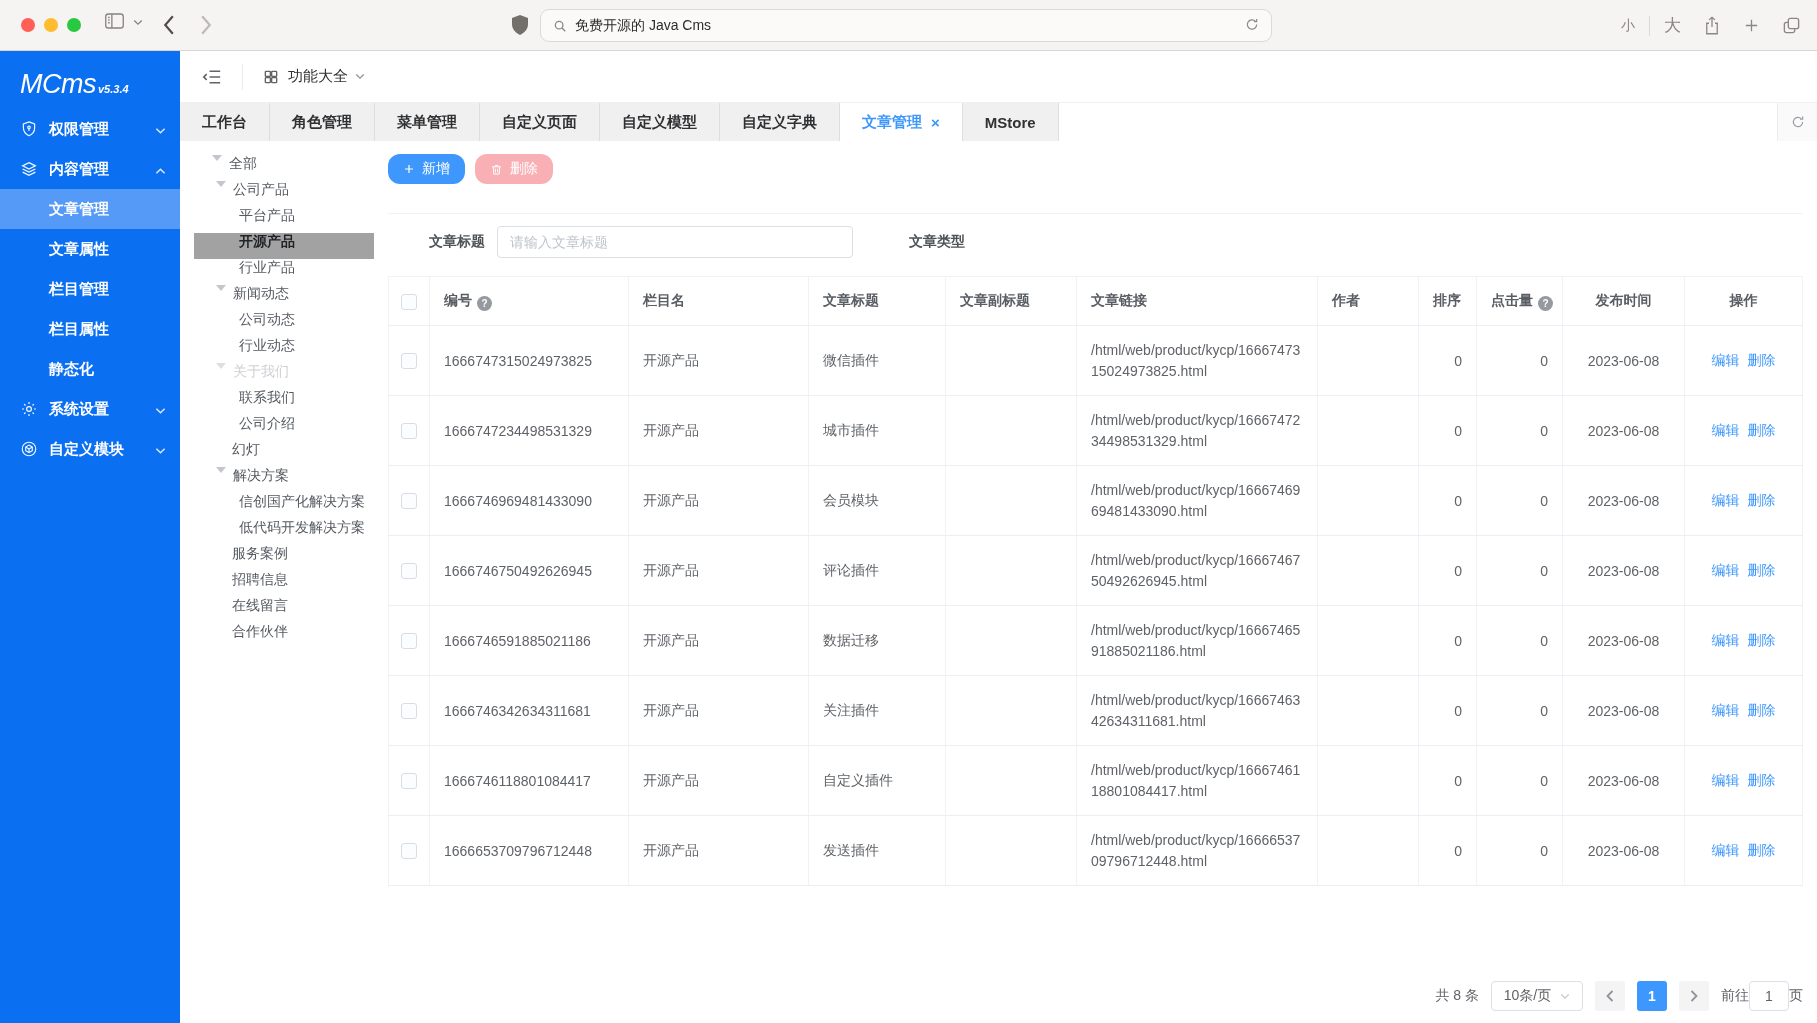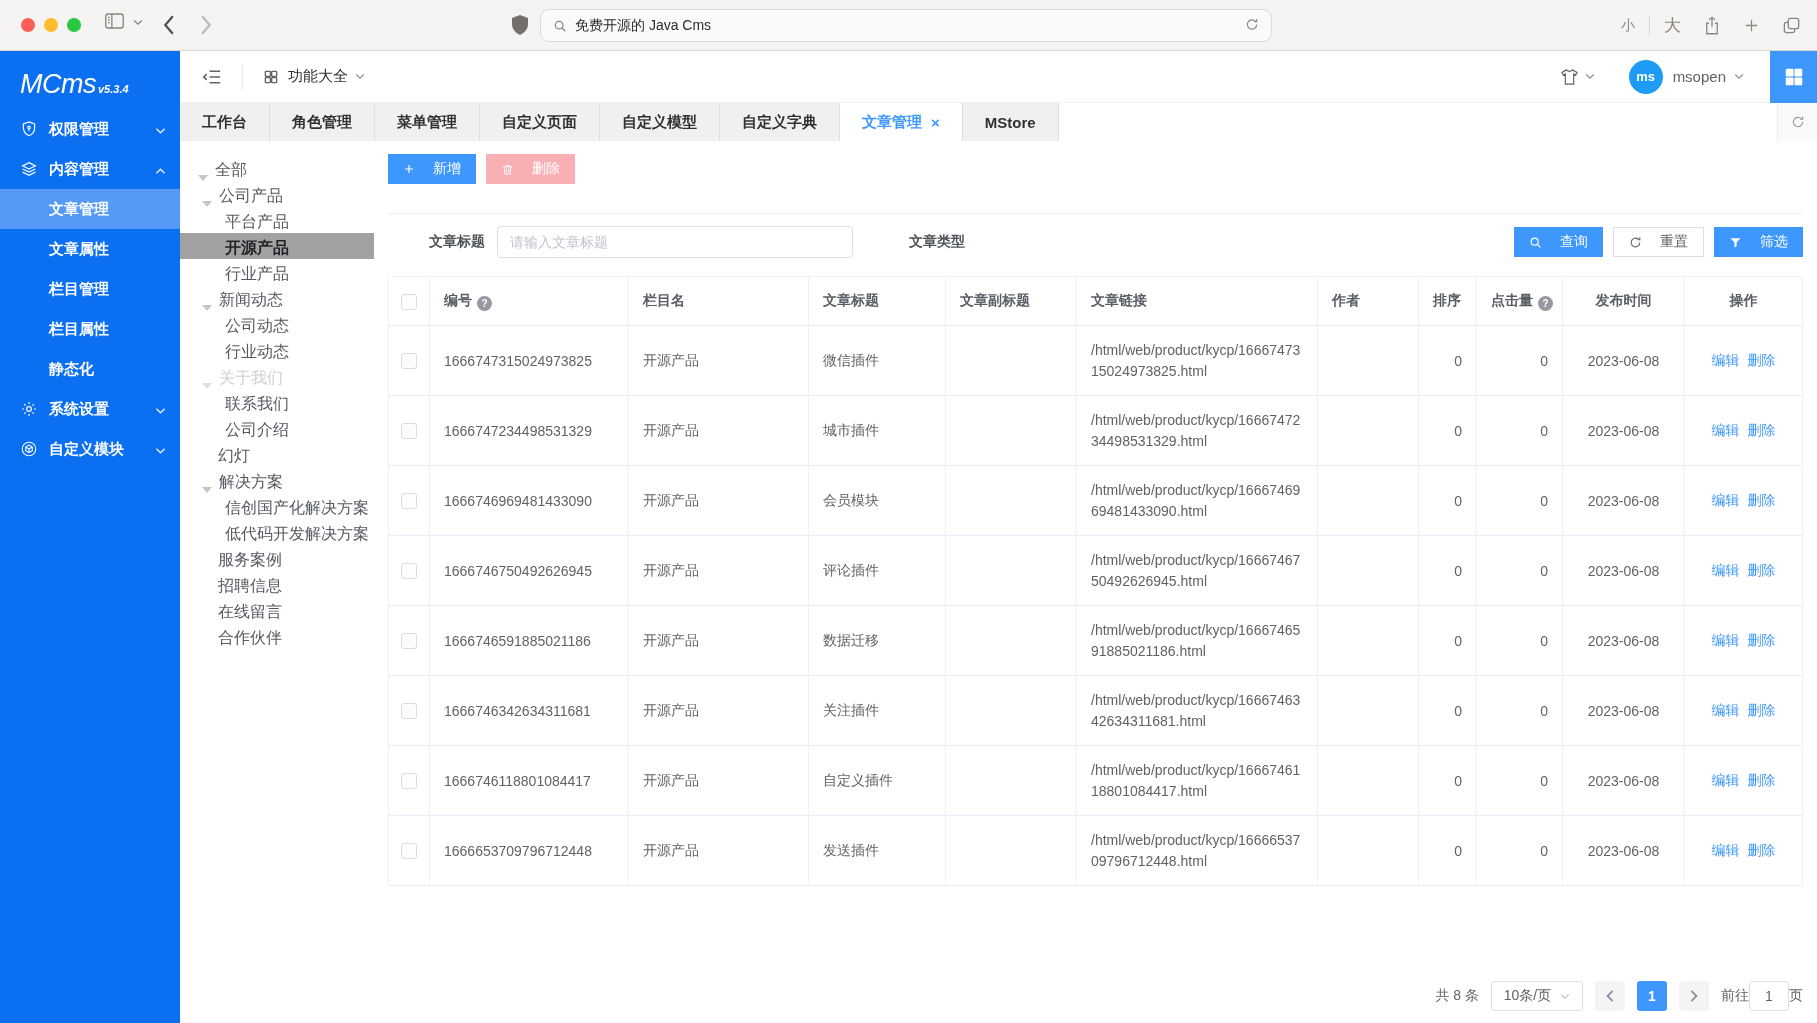--- a/index.html
+++ b/index.html
@@ -56,35 +56,35 @@
   .tabs { display:flex; }
   .tab { display:flex; align-items:center; padding:0 22px; background:#f0f0f0; border-right:1px solid #dedede; font-size:15px; font-weight:600; color:#303133; cursor:pointer; white-space:nowrap; }
   .tab.active { background:#fff; color:#3d97fd; }
   .tab-close { margin-left:9px; font-size:15px; color:#3d97fd; line-height:1; }
   .tab-fill { flex:1; }
   .tab-refresh { width:40px; border-left:1px solid #ececec; background:#fafafa; display:flex; align-items:center; justify-content:center; color:#9a9da2; cursor:pointer; }
 
   
   .workspace { flex:1; min-height:0; display:flex; }
   .tree { width:194px; flex-shrink:0; padding-top:14px; overflow:hidden; }
-  .tree-item { height:26px; display:flex; align-items:flex-end; font-size:16px; color:#555a61; cursor:pointer; }
+  .tree-item { height:26px; display:flex; align-items:flex-start; font-size:14px; color:#555a61; cursor:pointer;margin-left:14px; }
   .tree-item .caret { width:0; height:0; border-left:5px solid transparent; border-right:5px solid transparent; border-top:6px solid #c3c6cc; margin-right:7px; flex-shrink:0; }
   .tree-lv0 { padding-left:18px; }
   .tree-lv1 { padding-left:22px; }
   .tree-lv2 { padding-left:45px; }
   .tree-lvloose { padding-left:38px; }
   .tree-item.selected { background:#a2a2a2; color:#1f2226; font-weight:600; }
   .tree-item.muted { color:#cdd0d4; }
   .tree-item.muted .caret { border-top-color:#dddfe2; }
 
   .content { flex:1; min-width:0; display:flex; flex-direction:column; padding:0 14px; }
 
   
   .toolbar { margin-top:13px; display:flex; gap:10px; }
-  .btn { height:30px; border:none; border-radius:0; font-size:14px; display:inline-flex; align-items:center; gap:18px; padding:0 15px; cursor:pointer; font-family:inherit; }
+  .btn { height:30px; border:none; border-radius:12px; font-size:14px; display:inline-flex; align-items:center; gap:7px; padding:0 15px; cursor:pointer; font-family:inherit; }
   .btn svg { flex-shrink:0; }
   .btn-blue { background:#3d97fd; color:#fff; }
   .btn-pink { background:#f9b0b5; color:#fff; cursor:not-allowed; }
   .btn-plain { background:#fff; border:1px solid #dcdfe6; color:#606266; }
 
   
   .filters { margin-top:29px; border-top:1px solid #f0f2f5; padding-top:12px; display:flex; align-items:center; }
   .f-label { font-size:14px; color:#4e5358; font-weight:600; margin-left:41px; white-space:nowrap; }
   .inp { width:356px; height:32px; border:1px solid #dcdfe6; border-radius:4px; margin-left:12px; padding:0 12px; font-size:14px; color:#1d4ed8; font-family:inherit; outline:none; }
   .inp::placeholder { color:#bfc4cc; }
@@ -299,45 +299,20 @@
               <rect x="3.5" y="13" width="7.5" height="7.5" rx="1"></rect>
               <rect x="13" y="13" width="7.5" height="7.5" rx="1"></rect>
             </svg>
         </span>
         <span class="nav-lbl">功能大全</span>
         <span class="nav-chev">
           <svg width="10" height="7" viewBox="0 0 12 8" fill="none" stroke="currentColor" stroke-width="1.6">
               <path d="M1.5 1.5L6 6l4.5-4.5"></path>
             </svg>
         </span>
-        <div class="tb-right">
-          <span class="skin">
-            <svg width="19" height="18" viewBox="0 0 24 22" fill="none" stroke="currentColor" stroke-width="1.5">
-                <path d="M8.2 2L2.5 5.2l1.8 3.4 2.4-1.3V20h10.6V7.3l2.4 1.3 1.8-3.4L15.8 2c-.9 1.2-2.2 1.9-3.8 1.9S9.1 3.2 8.2 2z"></path>
-              </svg>
-            <svg width="10" height="7" viewBox="0 0 12 8" fill="none" stroke="#909399" stroke-width="1.6">
-                <path d="M1.5 1.5L6 6l4.5-4.5"></path>
-              </svg>
-          </span>
-          <span class="avatar">ms</span>
-          <span class="uname">msopen</span>
-          <span class="u-chev">
-            <svg width="10" height="7" viewBox="0 0 12 8" fill="none" stroke="currentColor" stroke-width="1.6">
-                <path d="M1.5 1.5L6 6l4.5-4.5"></path>
-              </svg>
-          </span>
-          <span class="apps-btn">
-            <svg width="22" height="22" viewBox="0 0 24 24" fill="#fff">
-                <rect x="3" y="3" width="8.5" height="8.5" rx="1"></rect>
-                <rect x="12.5" y="3" width="8.5" height="8.5" rx="1"></rect>
-                <rect x="3" y="12.5" width="8.5" height="8.5" rx="1"></rect>
-                <rect x="12.5" y="12.5" width="8.5" height="8.5" rx="1"></rect>
-              </svg>
-          </span>
-        </div>
       </div>
 
       <div class="tabbar">
         <div class="tabs" id="tabs">
             <div class="tab">
     <span class="tab-label">工作台</span>
 
   </div>
             <div class="tab">
     <span class="tab-label">角色管理</span>
@@ -472,42 +447,20 @@
                 </svg>
               <span>删除</span>
             </button>
           </div>
 
           <div class="filters">
             <span class="f-label">文章标题</span>
             <input class="inp" placeholder="请输入文章标题" style="">
             <span class="f-label second">文章类型</span>
             <div class="f-spacer"></div>
-            <div class="f-actions">
-              <button class="btn btn-blue">
-                <svg width="13" height="13" viewBox="0 0 24 24" fill="none" stroke="currentColor" stroke-width="2.2">
-                    <circle cx="10.5" cy="10.5" r="6.5"></circle>
-                    <path d="M15.5 15.5L21 21"></path>
-                  </svg>
-                <span>查询</span>
-              </button>
-              <button class="btn btn-plain">
-                <svg width="13" height="13" viewBox="0 0 24 24" fill="none" stroke="currentColor" stroke-width="2">
-                    <path d="M20 12a8 8 0 1 1-2.4-5.7"></path>
-                    <path d="M20 2.5V7h-4.5"></path>
-                  </svg>
-                <span>重置</span>
-              </button>
-              <button class="btn btn-blue">
-                <svg width="13" height="13" viewBox="0 0 24 24" fill="currentColor">
-                    <path d="M3 4h18l-7 8.2V19l-4 2.2v-9z"></path>
-                  </svg>
-                <span>筛选</span>
-              </button>
-            </div>
           </div>
 
           <div class="table-wrap">
             <table>
               <colgroup>
                 <col style="width:41px">
                   <col style="width:199px">
                   <col style="width:180px">
                   <col style="width:137px">
                   <col style="width:131px">

